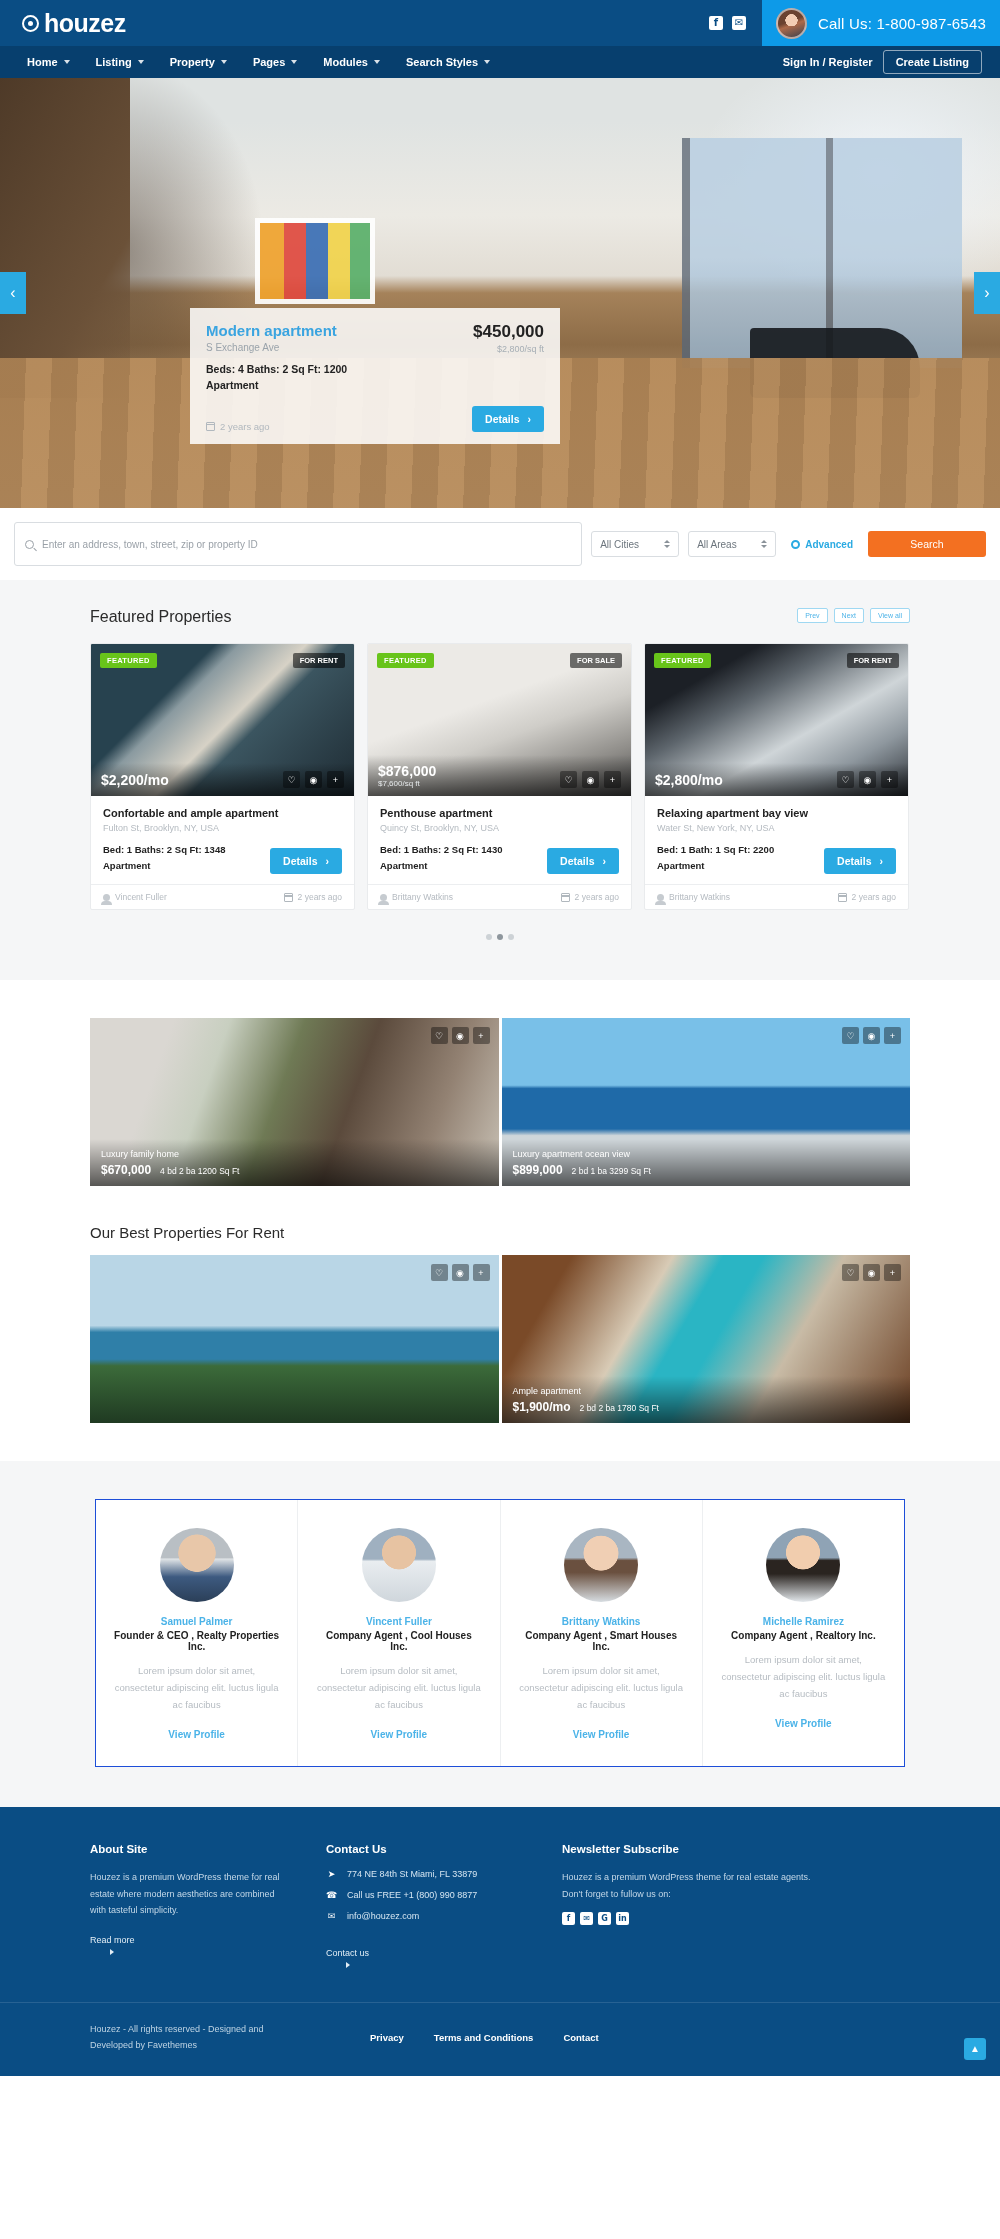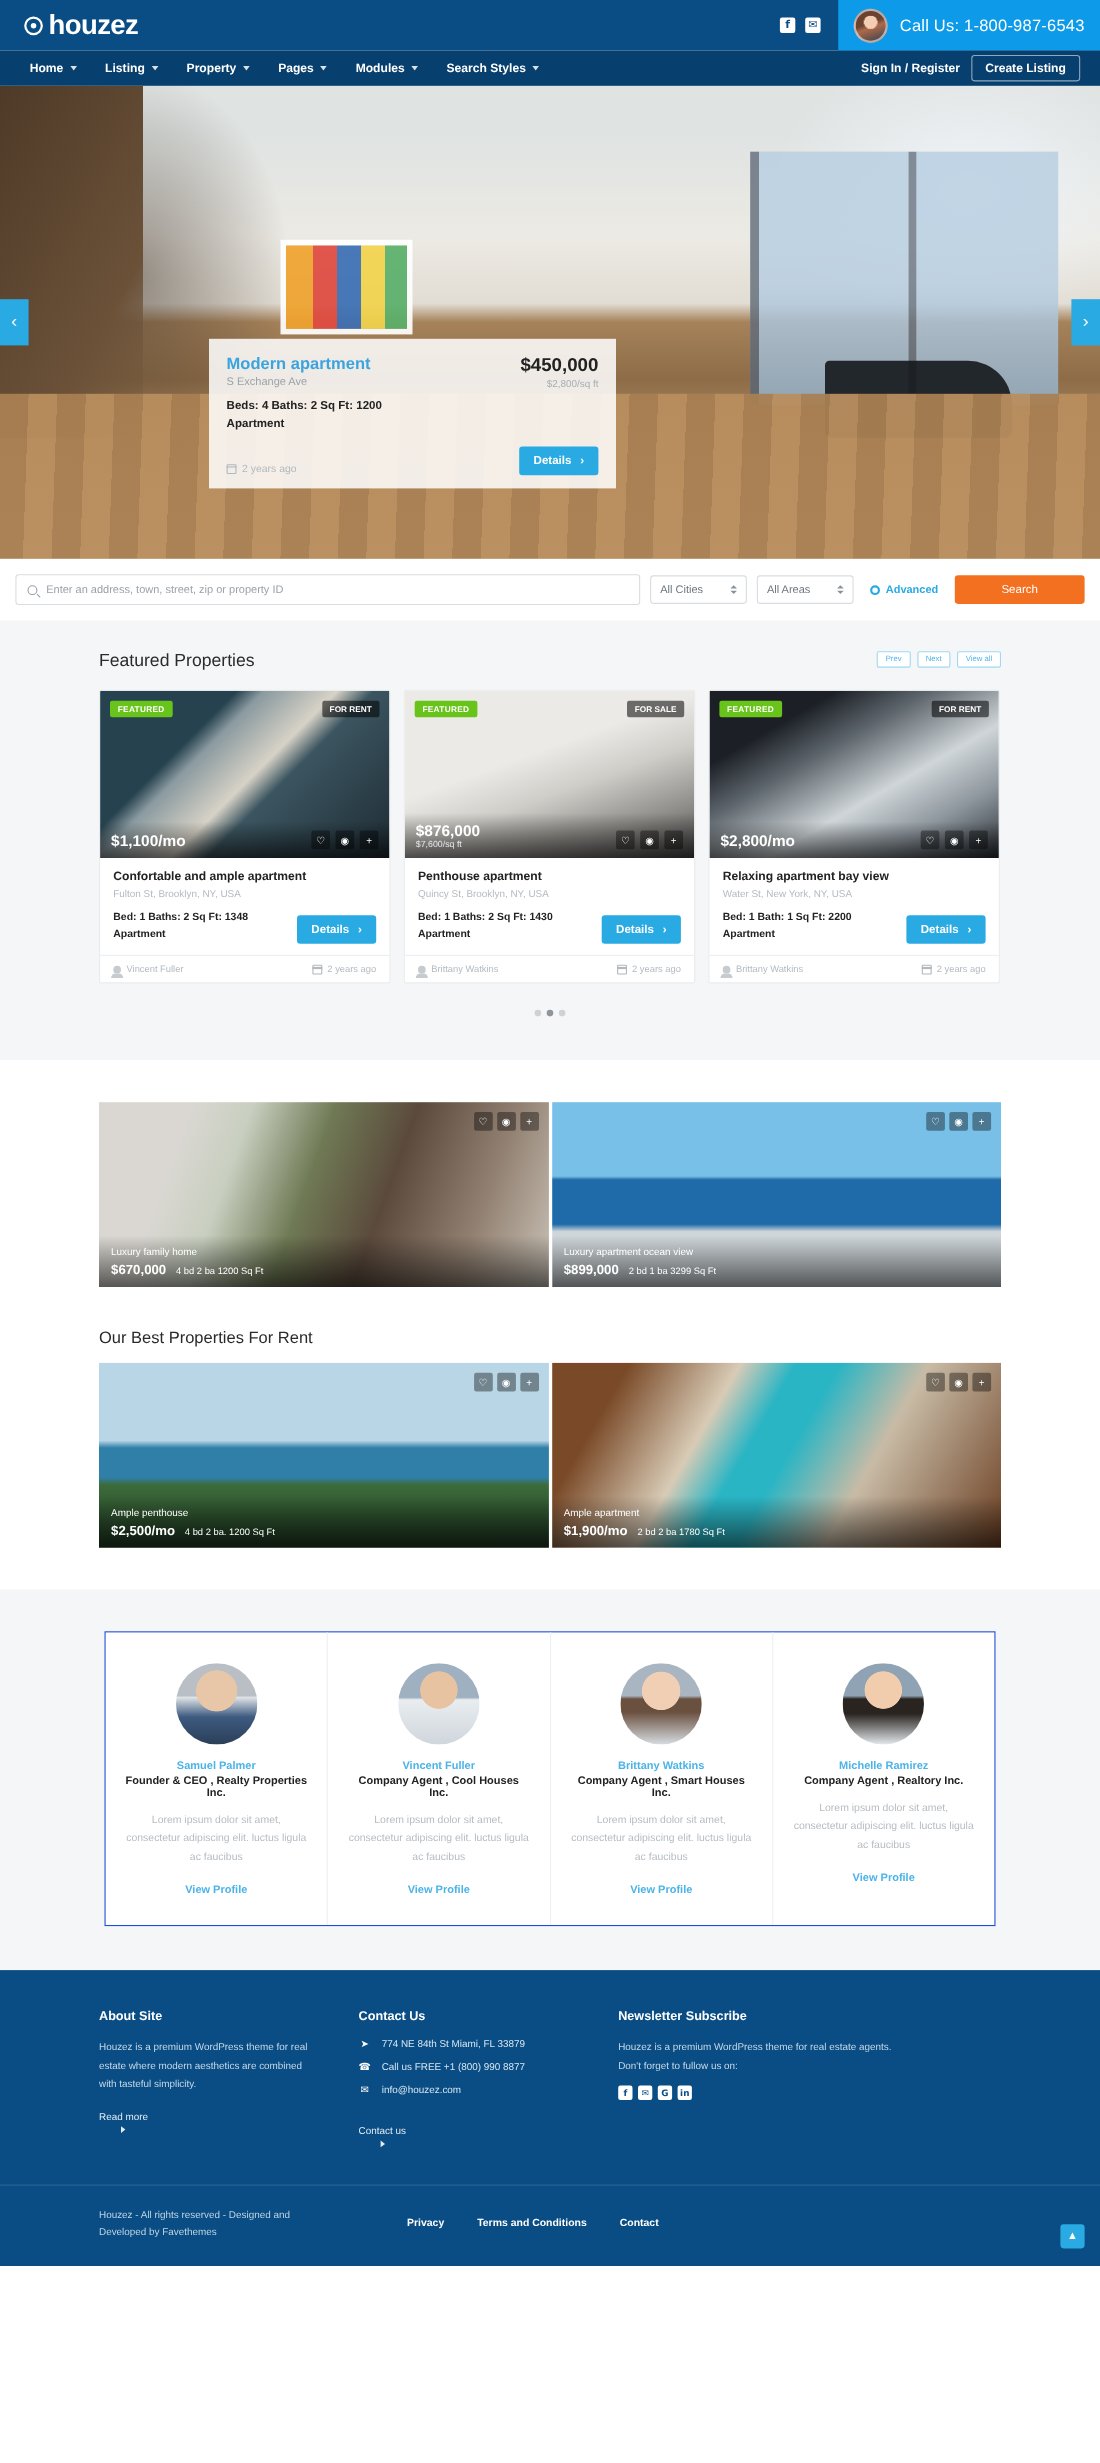--- a/index.html
+++ b/index.html
@@ -72,21 +72,21 @@
   .hc-ppsf { font-size:9px; color:#a6aeb5; text-align:right; margin-top:2px; }
   .hc-meta { font-size:10.5px; font-weight:700; color:#222; margin-top:7px; line-height:1.55; }
   .hc-bottom { display:flex; justify-content:space-between; align-items:flex-end; margin-top:12px; }
   .hc-ago { color:#b1b8be; font-size:9.5px; display:flex; align-items:center; gap:5px; }
   .cal-ico { width:9px; height:9px; border:1.3px solid #b1b8be; border-radius:1px; position:relative; }
   .cal-ico:before { content:""; position:absolute; left:-1px; right:-1px; top:1.5px; height:1.3px; background:#b1b8be; }
   .btn-details { background:#2aaae2; color:#fff; font-size:10.5px; font-weight:700; padding:7px 13px; border-radius:3px; display:inline-flex; align-items:center; gap:8px; cursor:pointer; border:none; }
 
   
   .searchwrap { background:#fff; padding:14px 14px; display:flex; align-items:center; gap:9px; }
-  .s-input { flex:1; height:28px; border:1px solid #d9dde1; border-radius:3px; display:flex; align-items:center; gap:8px; padding:0 10px; }
+  .s-input { flex:1; height:44px; border:1px solid #d9dde1; border-radius:3px; display:flex; align-items:center; gap:8px; padding:0 10px; }
   .mag { width:9px; height:9px; border:1.4px solid #9aa1a8; border-radius:50%; position:relative; flex:none; }
   .mag:after { content:""; position:absolute; right:-4px; bottom:-3px; width:4px; height:1.4px; background:#9aa1a8; transform:rotate(45deg); }
   .s-ph { color:#9aa1a8; font-size:10px; }
   .s-select { width:88px; height:26px; border:1px solid #d9dde1; border-radius:3px; display:flex; align-items:center; justify-content:space-between; padding:0 8px; font-size:10px; color:#6c757d; cursor:pointer; }
   .updown { display:flex; flex-direction:column; gap:2px; }
   .updown i { width:0; height:0; border-left:3px solid transparent; border-right:3px solid transparent; display:block; }
   .updown i.u { border-bottom:3.5px solid #8a9299; }
   .updown i.d { border-top:3.5px solid #8a9299; }
   .adv { color:#2aaae2; font-size:10px; font-weight:700; display:flex; align-items:center; gap:5px; cursor:pointer; padding:0 6px; }
   .gear { width:9px; height:9px; border-radius:50%; border:2.2px solid #2aaae2; }
@@ -319,21 +319,21 @@
       </div>
 
       <div class="cards">
 
         <div class="card">
           <div class="card-img ci1">
             <span class="badge-featured">FEATURED</span>
             <span class="badge-status">FOR RENT</span>
             <div class="img-foot">
               <div>
-                <div class="img-price">$1,100/mo</div>
+                <div class="img-price">$2,200/mo</div>
                 <div class="img-ppsf"></div>
               </div>
               <div class="img-acts">
                 <span class="act">♡</span>
                 <span class="act">◉</span>
                 <span class="act">+</span>
               </div>
             </div>
           </div>
           <div class="card-body">
@@ -494,27 +494,20 @@
   <div class="section-white" style="padding-top:30px; padding-bottom:38px;">
     <div class="container">
       <div class="sec-title small">Our Best Properties For Rent</div>
       <div class="wide-row">
         <div class="wide w3">
           <div class="wide-acts">
             <span class="act">♡</span>
             <span class="act">◉</span>
             <span class="act">+</span>
           </div>
-          <div class="wide-foot">
-            <div class="wf-title">Ample penthouse</div>
-            <div class="wf-line">
-              <span class="wf-price">$2,500/mo</span>
-              <span class="wf-meta">4 bd   2 ba.   1200 Sq Ft</span>
-            </div>
-          </div>
         </div>
         <div class="wide w4">
           <div class="wide-acts">
             <span class="act">♡</span>
             <span class="act">◉</span>
             <span class="act">+</span>
           </div>
           <div class="wide-foot">
             <div class="wf-title">Ample apartment</div>
             <div class="wf-line">

